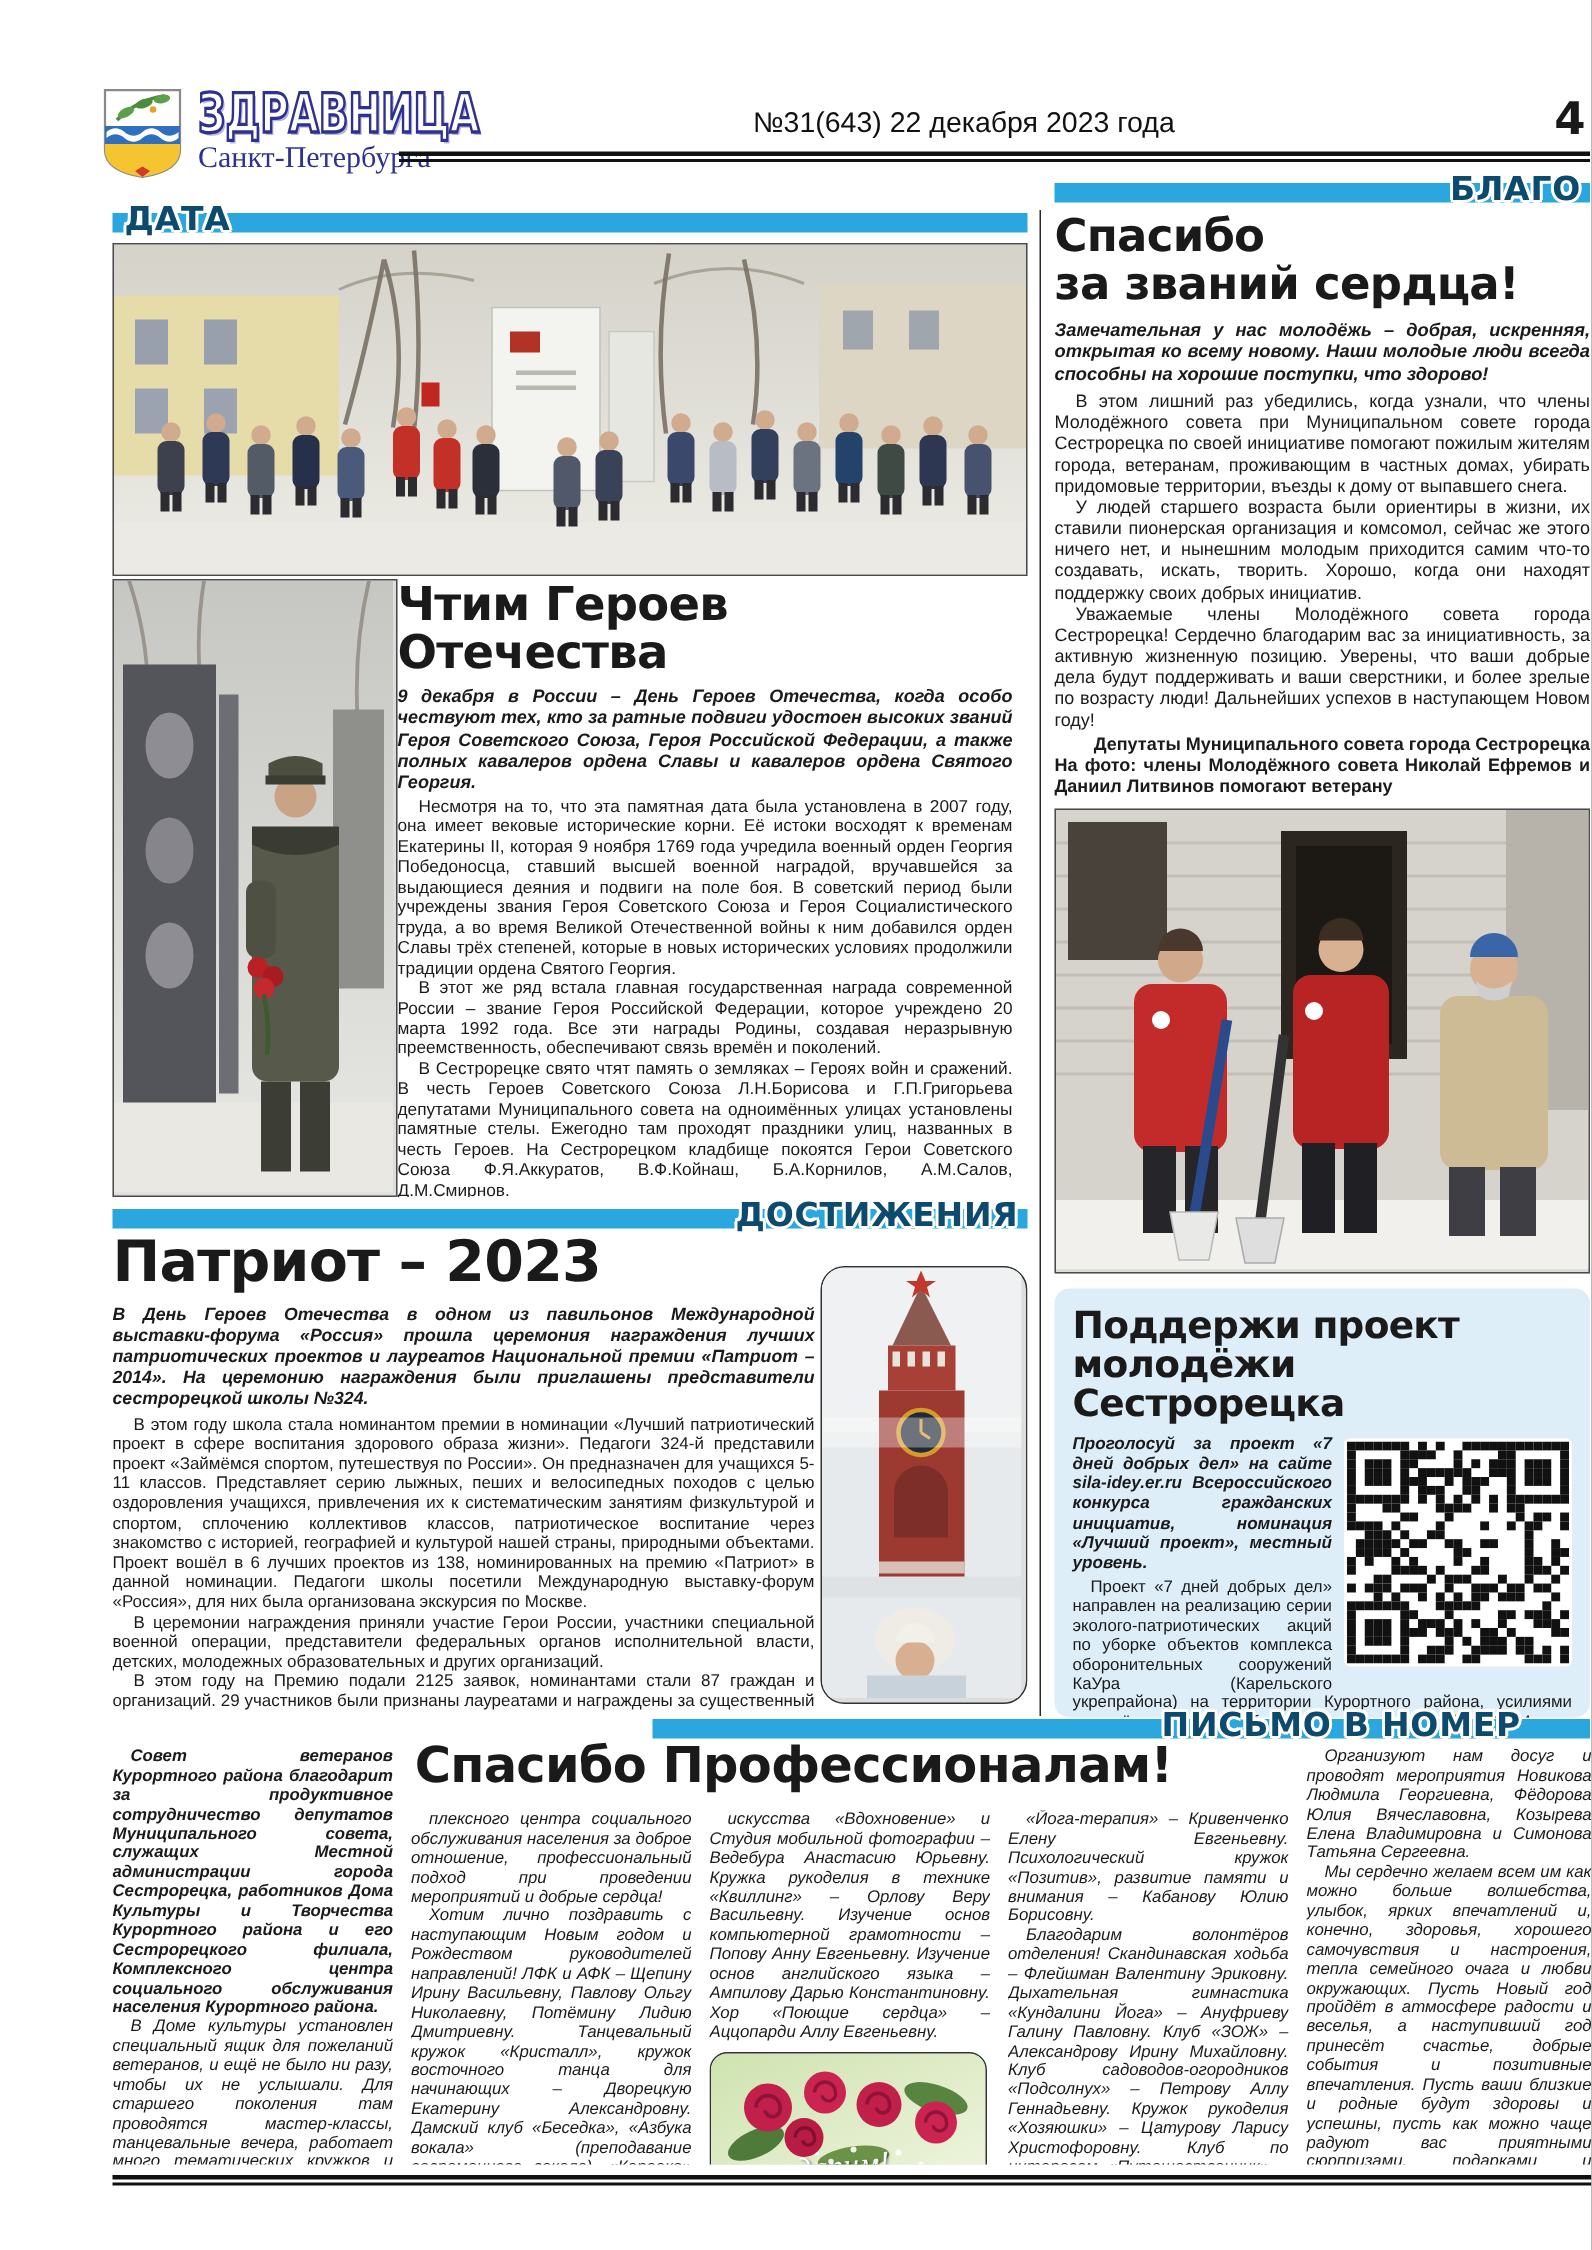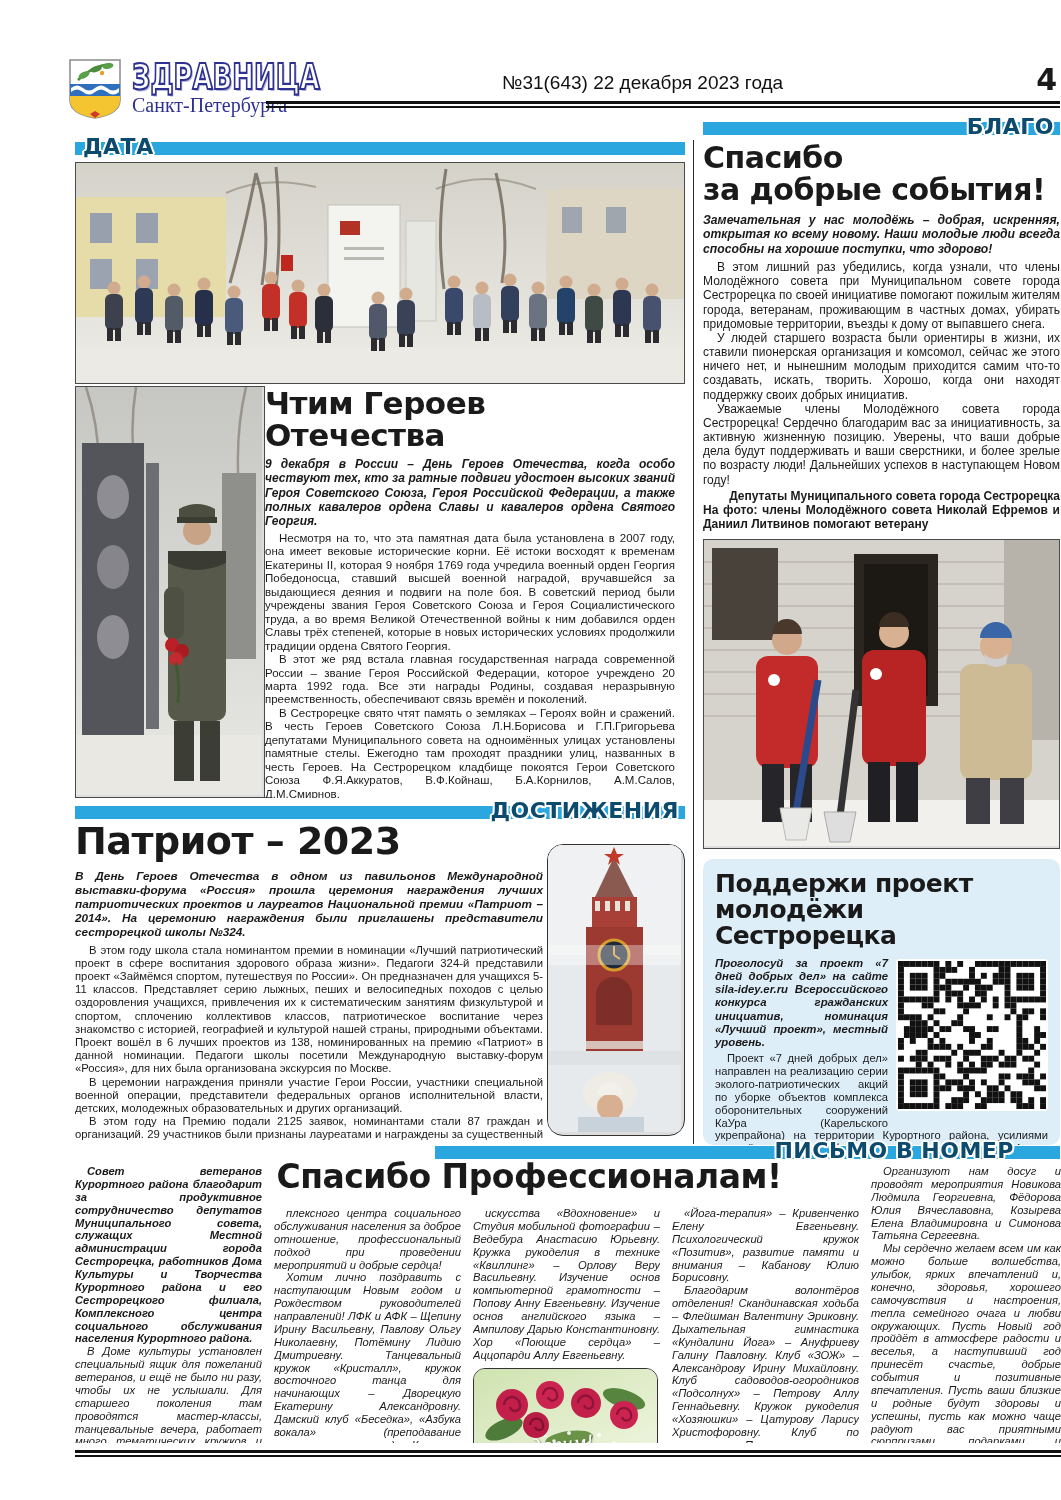--- a/index.html
+++ b/index.html
@@ -258,21 +258,21 @@
 
   <div class="rightcol">
     <div class="sec">
       <div class="bar"></div>
       <div class="lbl" style="right:6px;">БЛАГО</div>
     </div>
 
     <div class="hearts">
       <div class="hl">
         <span>Спасибо</span><br>
-        <span>за добрые события!</span>
+        <span>за званий сердца!</span>
       </div>
       <div class="lead">Замечательная у нас молодёжь – добрая, искренняя, открытая ко всему новому. Наши молодые люди всегда способны на хорошие поступки, что здорово!</div>
       <div class="bodytxt">
         <p>В этом лишний раз убедились, когда узнали, что члены Молодёжного совета при Муниципальном совете города Сестрорецка по своей инициативе помогают пожилым жителям города, ветеранам, проживающим в частных домах, убирать придомовые территории, въезды к дому от выпавшего снега.</p>
         <p>У людей старшего возраста были ориентиры в жизни, их ставили пионерская организация и комсомол, сейчас же этого ничего нет, и нынешним молодым приходится самим что-то создавать, искать, творить. Хорошо, когда они находят поддержку своих добрых инициатив.</p>
         <p>Уважаемые члены Молодёжного совета города Сестрорецка! Сердечно благодарим вас за инициативность, за активную жизненную позицию. Уверены, что ваши добрые дела будут поддерживать и ваши сверстники, и более зрелые по возрасту люди! Дальнейших успехов в наступающем Новом году!</p>
       </div>
       <div class="sig">Депутаты Муниципального совета города Сестрорецка</div>
       <div class="cap">На фото: члены Молодёжного совета Николай Ефремов и Даниил Литвинов помогают ветерану</div>
 

